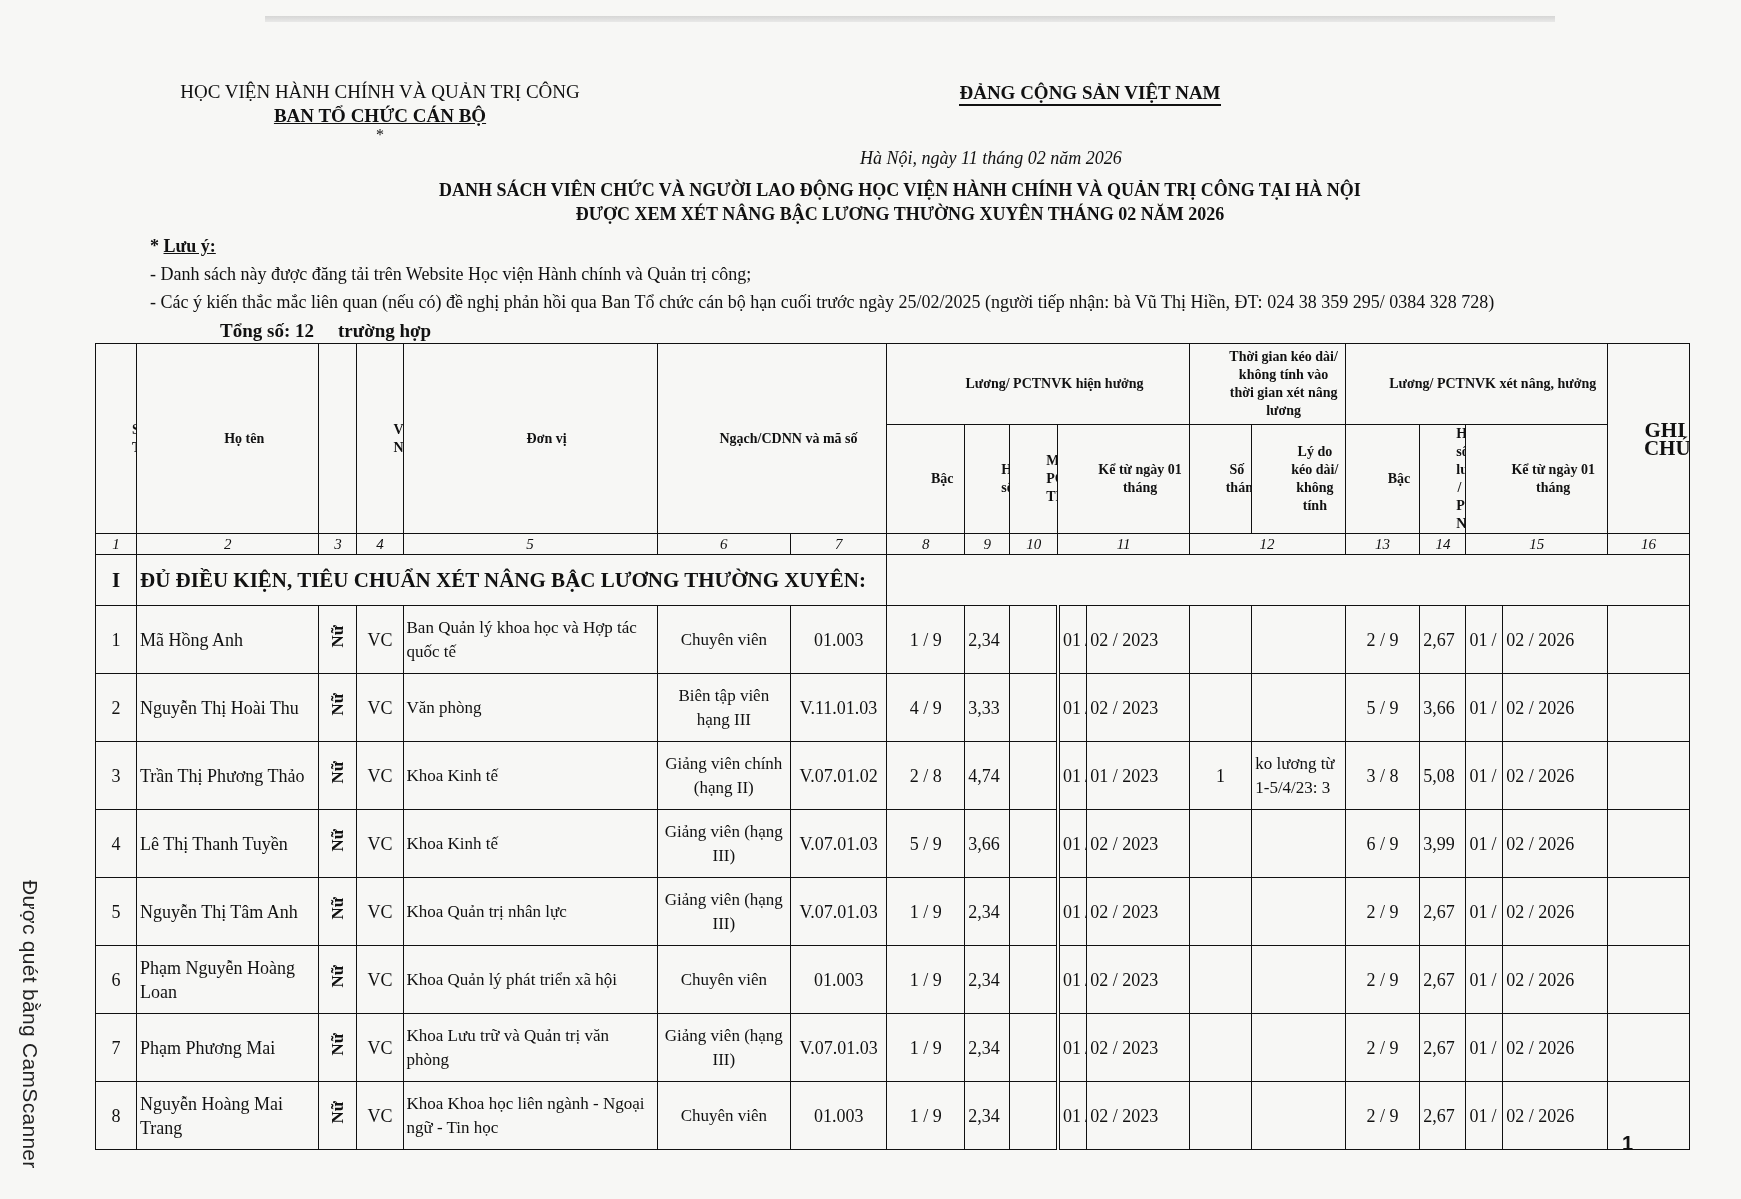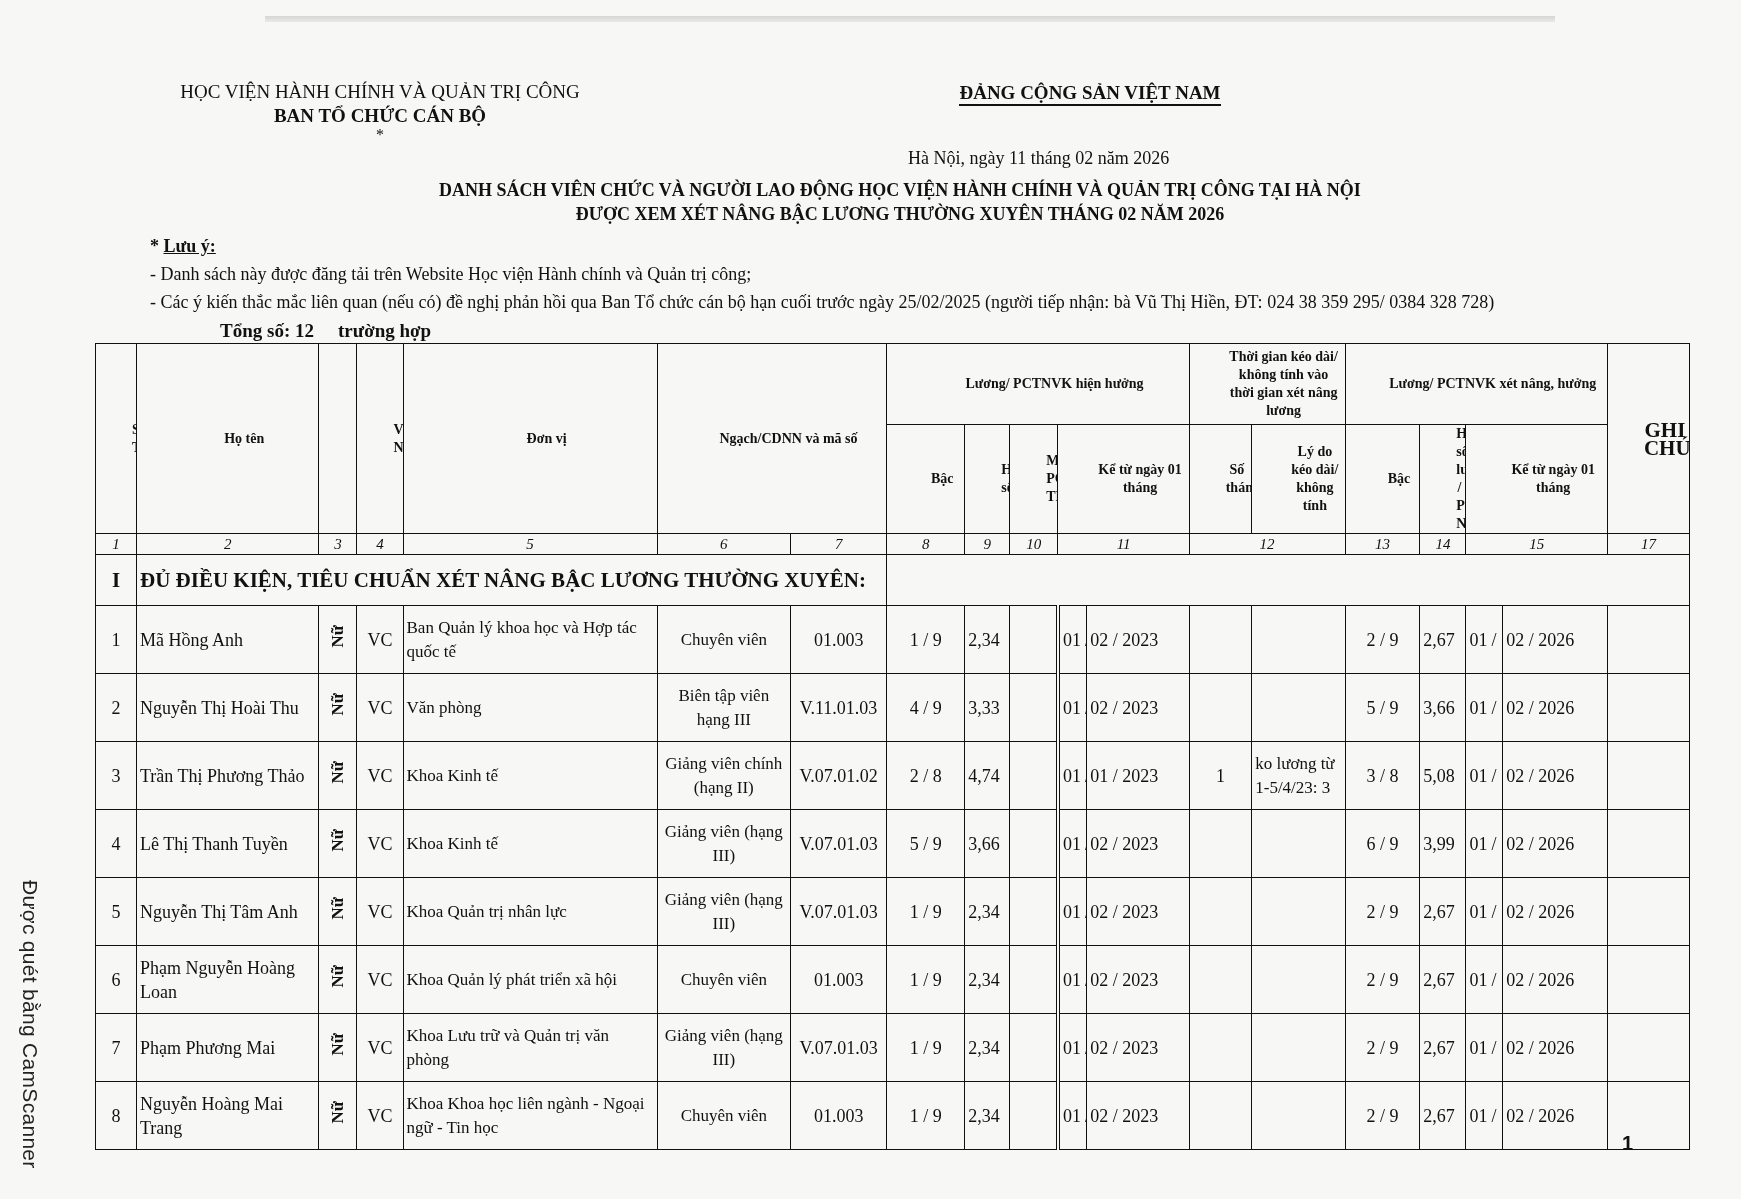--- a/index.html
+++ b/index.html
@@ -9,25 +9,25 @@
     font-family:"Liberation Serif","DejaVu Serif",serif;
   }
   .topline { position:absolute; left:265px; top:16px; width:1290px; height:6px;
     background:linear-gradient(#bbb,#ddd); opacity:.55; }
   .side-watermark {
     position:absolute; left:2px; top:880px; width:40px; height:300px;
     writing-mode:vertical-rl; font-family:"Liberation Sans","DejaVu Sans",sans-serif;
     font-size:21px; color:#222; letter-spacing:.3px;
   }
   .org-left { position:absolute; left:150px; top:80px; width:460px; text-align:center; font-size:19px; line-height:24px; }
-  .org-left .sub { font-weight:bold; }
+  .org-left .sub { font-weight:bold;text-decoration:underline; }
   .org-left .star { font-size:16px; line-height:14px; }
   .org-right { position:absolute; left:890px; top:82px; width:400px; text-align:center; font-size:19px; font-weight:bold; }
   .org-right span { border-bottom:2px solid #111; padding-bottom:1px; }
-  .date-line { position:absolute; left:908px; top:148px; font-size:18px; }
+  .date-line { position:absolute; left:860px; top:148px; font-size:18px; font-style:italic; }
   .title { position:absolute; left:260px; top:178px; width:1280px; text-align:center; font-weight:bold; font-size:18px; line-height:24px; }
   .notes { position:absolute; left:150px; top:232px; font-size:18px; line-height:28px; }
   .notes .label { font-weight:bold; }
   .notes .label u { text-decoration:underline; }
   .total { position:absolute; left:220px; top:320px; font-size:19px; font-weight:bold; }
   .total .word { margin-left:24px; }
 
   table.main {
     position:absolute; left:95px; top:343px; width:1595px; border-collapse:collapse; table-layout:fixed;
     font-size:18px;
@@ -130,21 +130,21 @@
       <td>6</td>
       <td>7</td>
       <td>8</td>
       <td>9</td>
       <td>10</td>
       <td colspan="2">11</td>
       <td colspan="2">12</td>
       <td>13</td>
       <td>14</td>
       <td colspan="2">15</td>
-      <td>17</td>
+      <td>16</td>
     </tr>
     <tr class="section">
       <td class="c">I</td>
       <td colspan="6" class="l" style="white-space:nowrap">ĐỦ ĐIỀU KIỆN, TIÊU CHUẨN XÉT NÂNG BẬC LƯƠNG THƯỜNG XUYÊN:</td>
       <td colspan="12"></td>
     </tr>
   </tbody>
   <tbody id="rows">
       <tr class="row">
         <td class="c">1</td>

